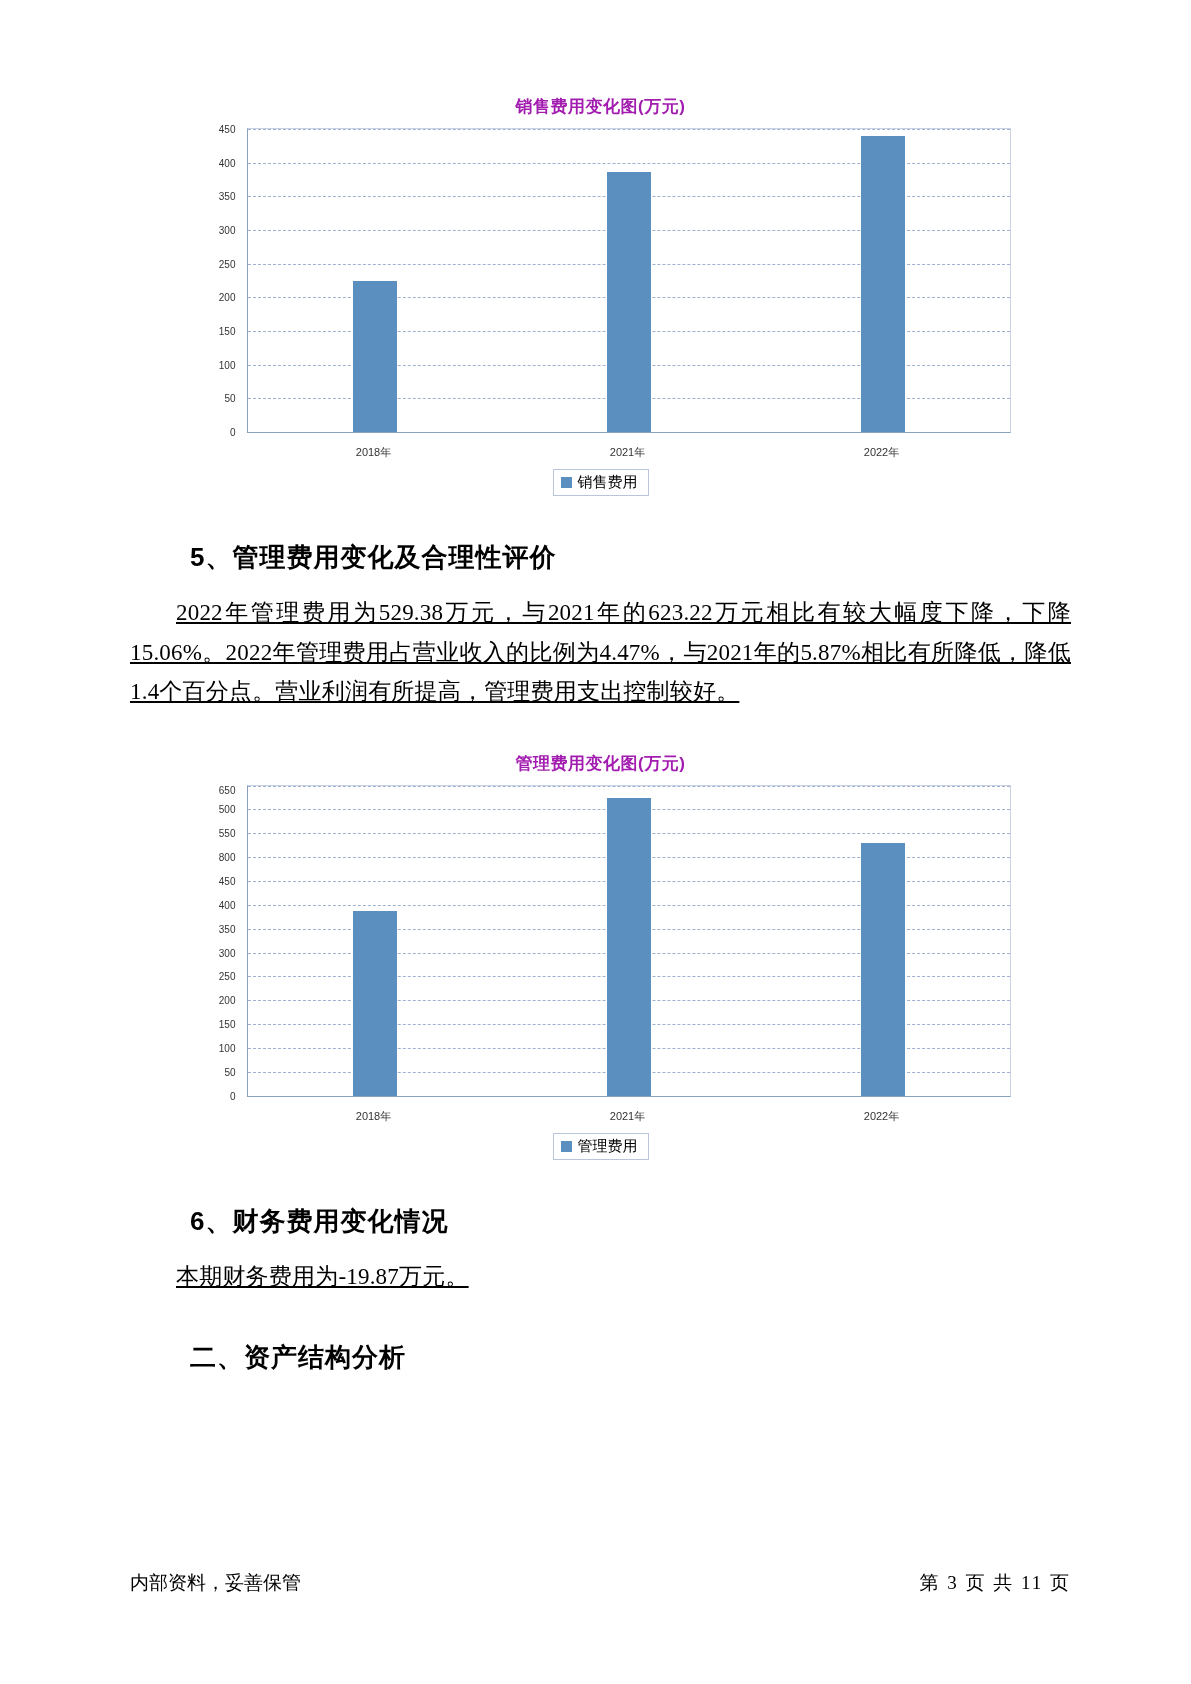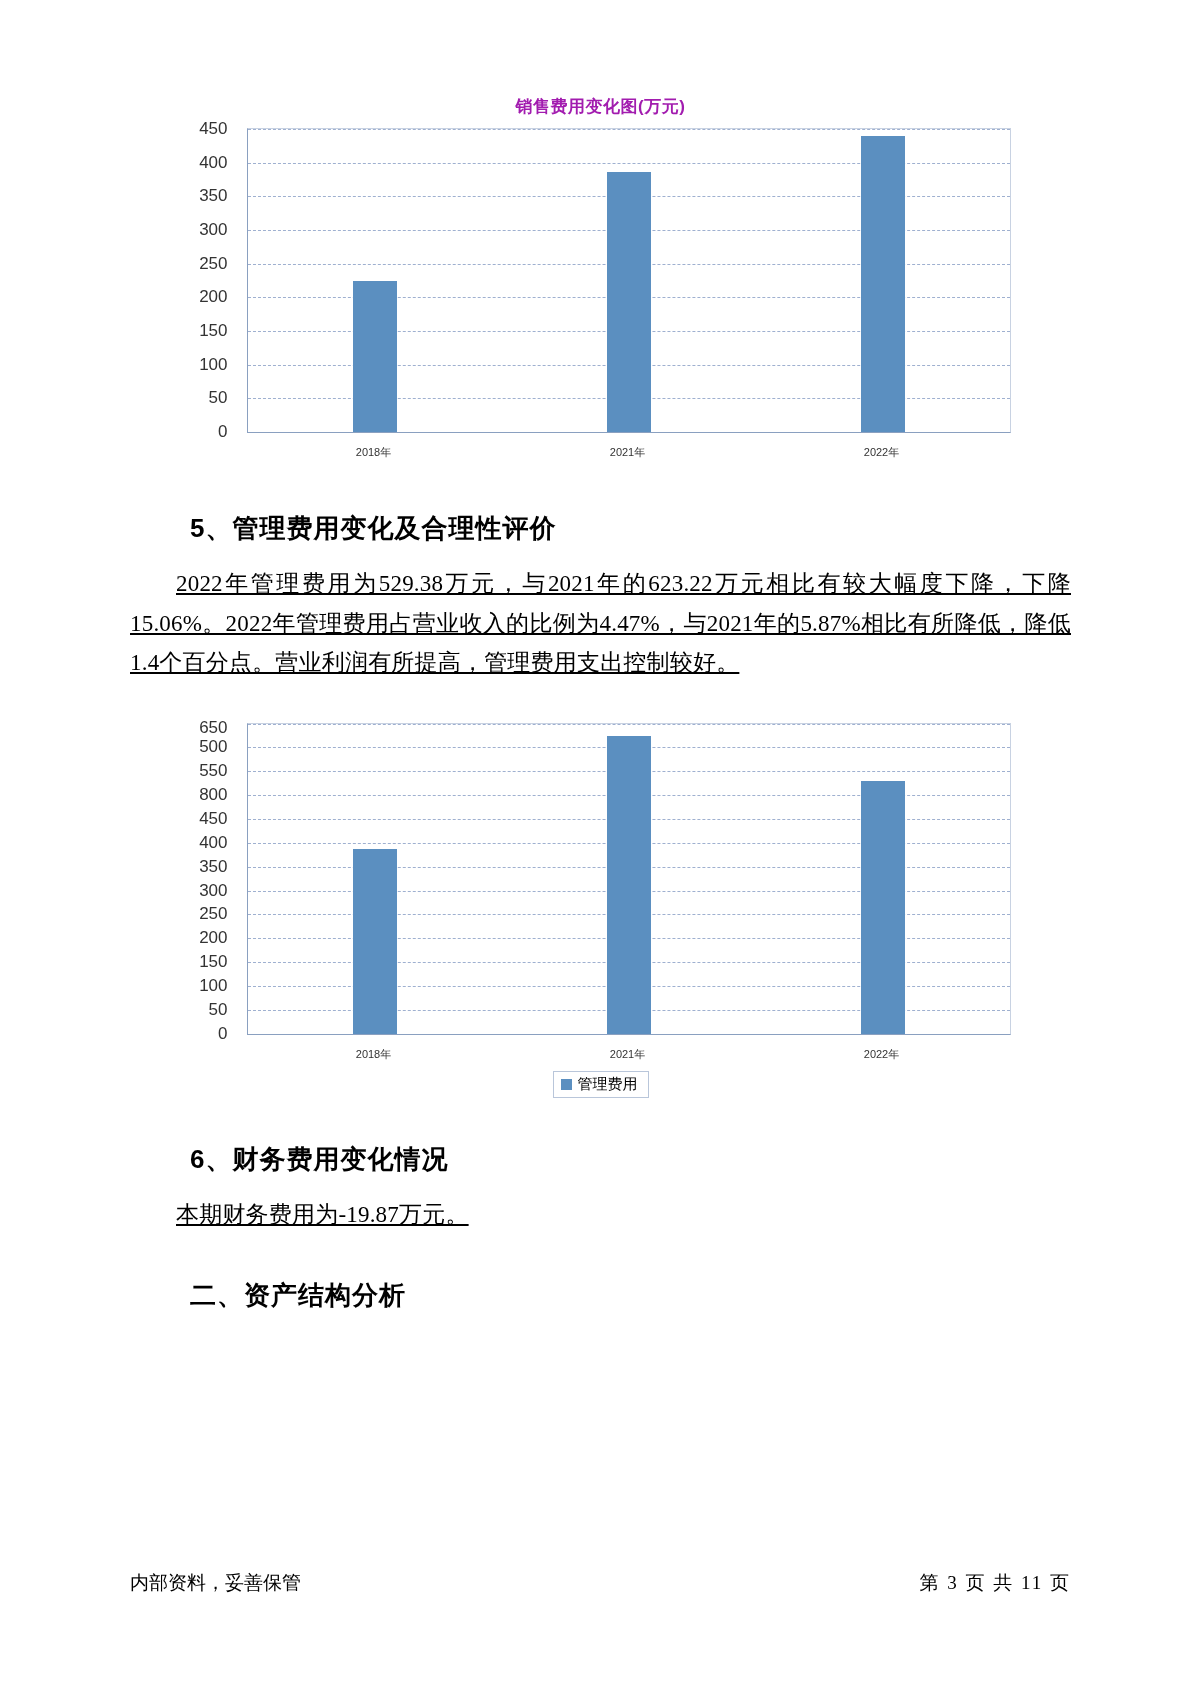--- a/index.html
+++ b/index.html
@@ -52,24 +52,24 @@
   .gridline {
     position: absolute;
     left: 0;
     right: 0;
     border-top: 1px dashed #9fb0d0;
     height: 0;
   }
   .ytick {
     position: absolute;
     right: 100%;
-    margin-right: 20px;
+    margin-right: 12px;
     transform: translateY(-50%);
     font-family: "Liberation Sans", sans-serif;
-    font-size: 17px;
+    font-size: 10px;
     color: #333;
     white-space: nowrap;
   }
   .bar {
     position: absolute;
     bottom: 0;
     background: #5b8fc0;
     width: 44px;
   }
   .xlabels {
@@ -169,28 +169,35 @@
           <div class="bar" style="height: 151.5px; left: 105px; background: rgb(91, 143, 192);"></div>
           <div class="bar" style="height: 259.907px; left: 359px; background: rgb(91, 143, 192);"></div>
           <div class="bar" style="height: 296.267px; left: 613px; background: rgb(91, 143, 192);"></div>
         </div>
       <div class="xlabels" id="xl0" style="margin-left:56px;">
           <div class="xlabel" style="left: 127px;">2018年</div>
           <div class="xlabel" style="left: 381px;">2021年</div>
           <div class="xlabel" style="left: 635px;">2022年</div>
         </div>
     </div>
+    <div class="legend-wrap">
+      <span class="legend">
+        <span class="legend-swatch"></span>
+        <span>销售费用</span>
+      </span>
+    </div>
   </div>
 
   <h2 class="section">5、管理费用变化及合理性评价</h2>
   <p class="body">2022年管理费用为529.38万元，与2021年的623.22万元相比有较大幅度下降，下降15.06%。2022年管理费用占营业收入的比例为4.47%，与2021年的5.87%相比有所降低，降低1.4个百分点。营业利润有所提高，管理费用支出控制较好。</p>
 
   <div class="spacer-lg"></div>
 
   <div class="chart-block">
+    <div class="chart-title">管理费用变化图(万元)</div>
     <div class="plot-wrap">
       <div class="plot" id="plot1" style="height:312px; margin-left:56px;">
           <div class="ytick" style="top: 310px;">0</div>
           <div class="gridline" style="top: 286.154px;"></div>
           <div class="ytick" style="top: 286.154px;">50</div>
           <div class="gridline" style="top: 262.308px;"></div>
           <div class="ytick" style="top: 262.308px;">100</div>
           <div class="gridline" style="top: 238.462px;"></div>
           <div class="ytick" style="top: 238.462px;">150</div>
           <div class="gridline" style="top: 214.615px;"></div>

